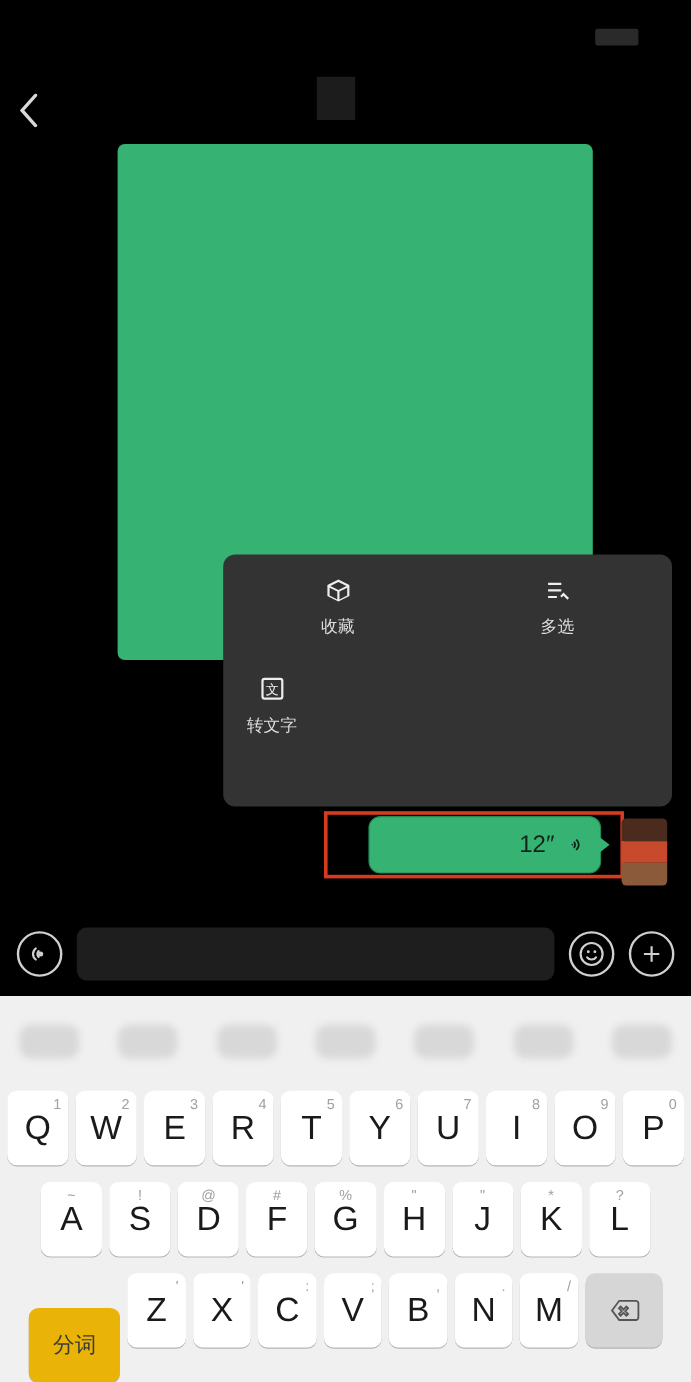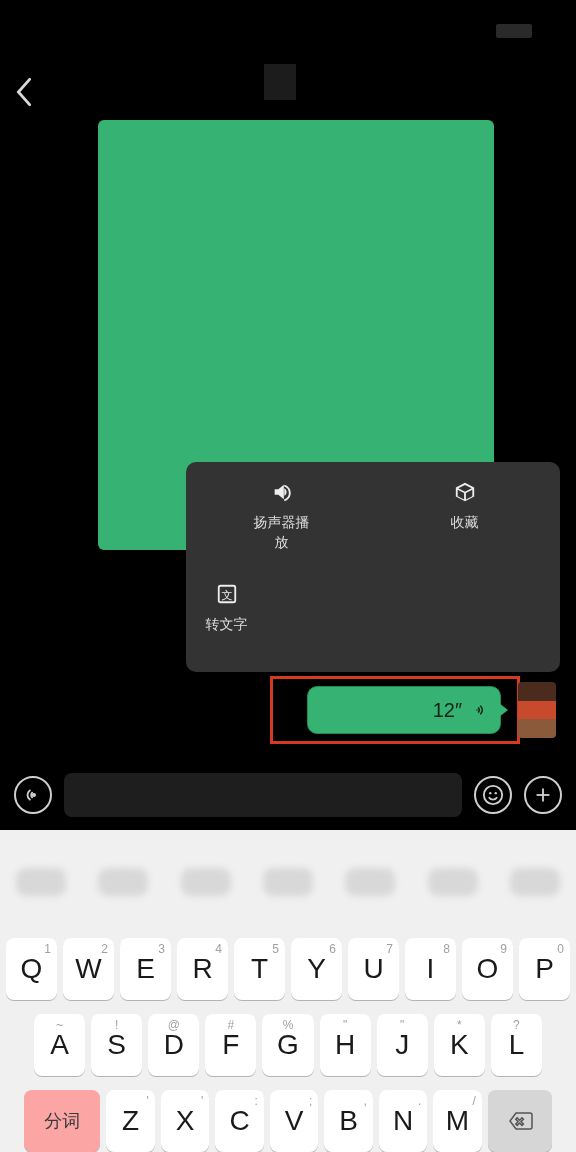--- a/index.html
+++ b/index.html
@@ -40,21 +40,21 @@
     padding: 0 2px;
   }
   .menu-item .mi-icon { width: 24px; height: 24px; margin-bottom: 8px; display:flex; align-items:center; justify-content:center; }
   .menu-item .mi-icon svg { width: 22px; height: 22px; fill: #eeeeee; }
   .mi-label { white-space: normal; word-break: break-all; max-width: 60px; }
 
   
   .voice-wrap {
     position: absolute;
     top: 676px; left: 270px;
-    width: 250px; height: 68px;
+    width: 250px; height: 56px;
     border: 3px solid #d63a1f;
     display: flex; align-items: center; justify-content: flex-end;
     padding-right: 16px;
   }
   .voice-bubble {
     width: 194px; height: 48px;
     background: #36b273;
     border: 1px solid #1f8a53;
     border-radius: 10px;
     display: flex; align-items: center; justify-content: flex-end;
@@ -135,21 +135,21 @@
     position: relative;
   }
   .key .sup {
     position: absolute; top: 4px; right: 6px;
     font-size: 12px; color: #a0a0a0;
   }
   .key .main {
     font-size: 28px; color: #1a1a1a; font-weight: 400;
   }
   .key.r2k .sup { right: auto; }
-  .key.wide { flex: 0 0 76px; background:#fca5a5; }
+  .key.wide { flex: 0 0 76px; background:#eab308;margin-top:29px; }
   .key.wide .main { font-size: 18px; color:#3a3a3a; }
   .key.bksp { flex: 0 0 64px; background:#d6d6d6; }
   .key.bksp svg { width: 30px; height: 24px; fill:#555; }
   .krow.r3 .key.letter { flex: 0 0 48.5px; }
 
 </style>
 </head>
 <body>
 
 <div class="app">
@@ -162,32 +162,32 @@
     </div>
     <div class="titlebox"></div>
 
     <div class="green-img"></div>
 
     <div class="menu">
       <div class="menu-row r1">
         <div class="menu-item">
           <span class="mi-icon">
             <svg viewBox="0 0 24 24">
-                <path d="M4 9v6h4l6 5V4l-6 5H4zm13 3c0-1.8-1-3.4-2.5-4.2v8.4C16 15.4 17 13.8 17 12zm-2.5-8v2.1c3 .9 5 3.6 5 6.9s-2 6-5 6.9V22c4-1 7-4.5 7-9s-3-8-7-9z"></path>
-              </svg>
-          </span>
-          <span class="mi-label">扬声器播放</span>
-        </div>
-        <div class="menu-item">
-          <span class="mi-icon">
-            <svg viewBox="0 0 24 24">
                 <path d="M12 2 2 7v10l10 5 10-5V7L12 2zm0 2.3L19.3 8 12 11.7 4.7 8 12 4.3zM4 9.6l7 3.5v7.1l-7-3.5V9.6zm9 10.6v-7.1l7-3.5v7.1l-7 3.5z"></path>
               </svg>
           </span>
           <span class="mi-label">收藏</span>
+        </div>
+        <div class="menu-item">
+          <span class="mi-icon">
+            <svg viewBox="0 0 24 24">
+                <path d="M3 5h12v2H3V5zm0 6h12v2H3v-2zm0 6h8v2H3v-2zm14-3l-3 3 1.4 1.4L17 16.8l3.6 3.6L22 19l-5-5z"></path>
+              </svg>
+          </span>
+          <span class="mi-label">多选</span>
         </div>
       </div>
       <div class="menu-row">
         <div class="menu-item" style="flex:0 0 20%;">
           <span class="mi-icon">
             <svg viewBox="0 0 24 24">
                 <rect x="3" y="3" width="18" height="18" rx="2" fill="none" stroke="#eee" stroke-width="2"></rect>
                 <text x="12" y="17" font-size="12" text-anchor="middle" fill="#eee">文</text>
               </svg>
           </span>

